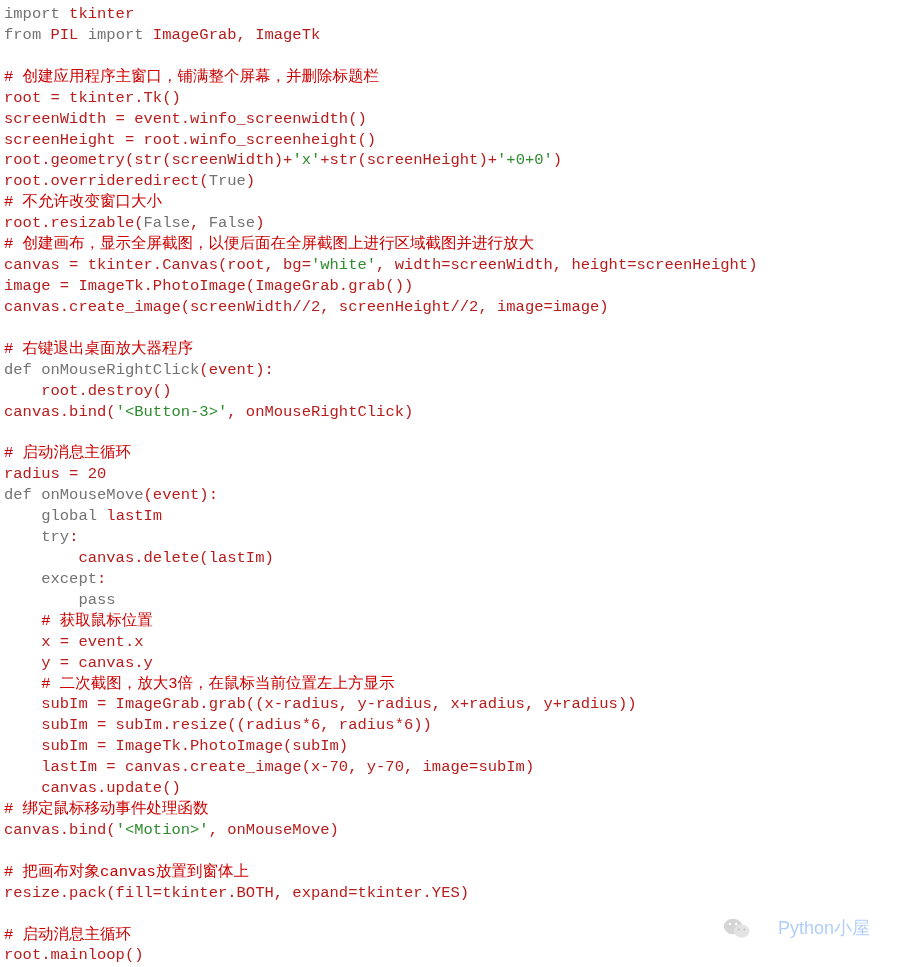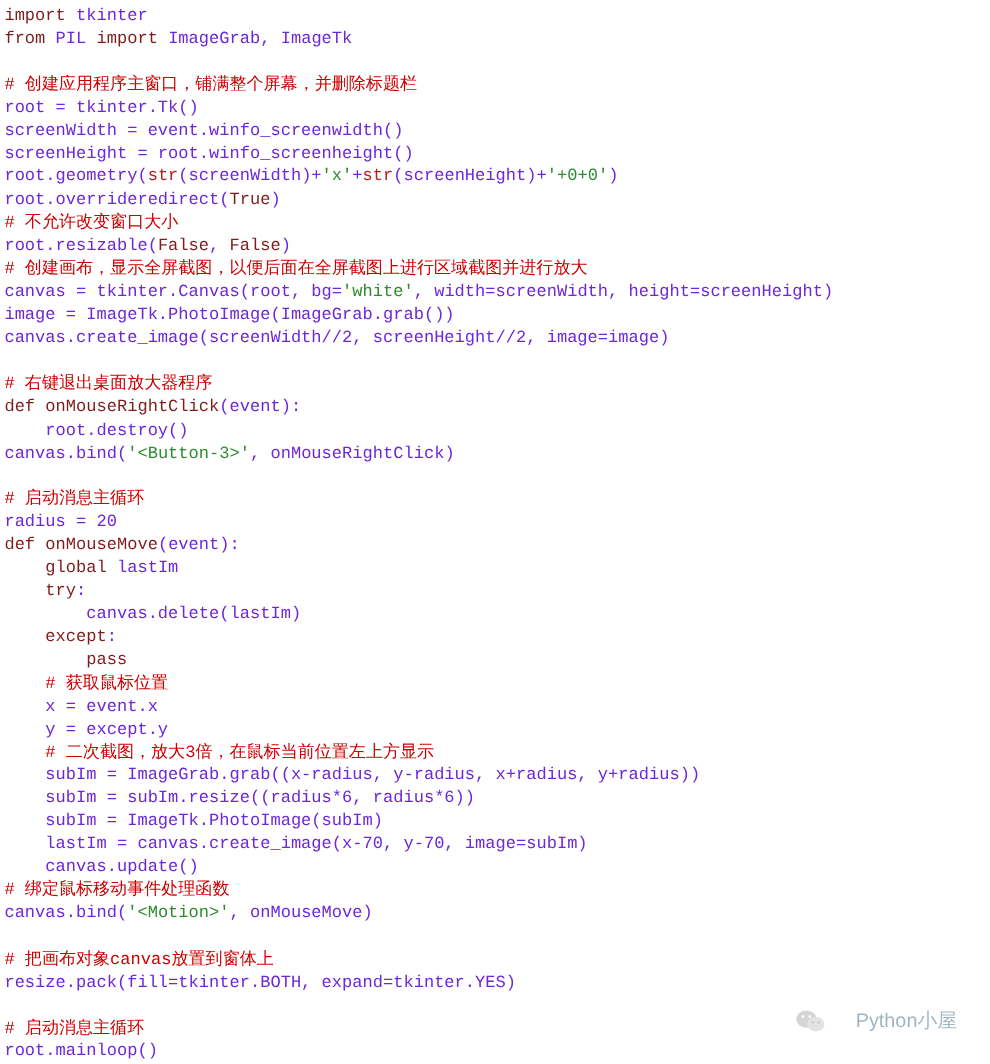--- a/index.html
+++ b/index.html
@@ -11,35 +11,35 @@
     line-height: 1.35;
     width: 900px;
     box-sizing: border-box;
     position: relative;
   }
   pre {
     margin: 0;
     white-space: pre;
     font-family: inherit;
   }
-  .c-kw    { color: #7f1d1d; font-family: Liberation Mono, monospace; }        
+  .c-kw    { color: #737373; font-family: Liberation Mono, monospace; }        
   .c-cmt   { color: #cc0000; text-align: right; }        
   .c-str   { color: #2e8b2e; }      
-  .c-plain { color: #6d28d9; }
+  .c-plain { color: #b91c1c; }
   .c-purple{ color: #b91c1c; }
   .watermark {
     position: absolute;
     bottom: 30px;
     right: 30px;
     opacity: 0.4;
     display: flex;
     align-items: flex-start;
     gap: 27px;
     font-family: Arial, sans-serif;
-    color: #0c4a6e;
+    color: #3b82f6;
     font-size: 18px;
     font-weight: 500;
   }
   .watermark-icon {
     width: 28px;
     height: 24px;
     position: relative;
   }
   .watermark-icon svg { width: 28px; height: 24px; }
 </style>
@@ -70,21 +70,21 @@
 <span><span class="c-cmt"># 启动消息主循环</span></span>
 <span><span class="c-plain">radius = 20</span></span>
 <span><span class="c-kw">def </span><span class="c-kw">onMouseMove</span><span class="c-plain">(event):</span></span>
 <span><span class="c-plain">    </span><span class="c-kw">global</span><span class="c-plain"> lastIm</span></span>
 <span><span class="c-plain">    </span><span class="c-kw">try</span><span class="c-plain">:</span></span>
 <span><span class="c-plain">        canvas.delete(lastIm)</span></span>
 <span><span class="c-plain">    </span><span class="c-kw">except</span><span class="c-plain">:</span></span>
 <span><span class="c-plain">        </span><span class="c-kw">pass</span></span>
 <span><span class="c-plain">    </span><span class="c-cmt"># 获取鼠标位置</span></span>
 <span><span class="c-plain">    x = event.x</span></span>
-<span><span class="c-plain">    y = except.y</span></span>
+<span><span class="c-plain">    y = canvas.y</span></span>
 <span><span class="c-plain">    </span><span class="c-cmt"># 二次截图，放大3倍，在鼠标当前位置左上方显示</span></span>
 <span><span class="c-plain">    subIm = ImageGrab.grab((x-radius, y-radius, x+radius, y+radius))</span></span>
 <span><span class="c-plain">    subIm = subIm.resize((radius*6, radius*6))</span></span>
 <span><span class="c-plain">    subIm = ImageTk.PhotoImage(subIm)</span></span>
 <span><span class="c-plain">    lastIm = canvas.create_image(x-70, y-70, image=subIm)</span></span>
 <span><span class="c-plain">    canvas.update()</span></span>
 <span><span class="c-cmt"># 绑定鼠标移动事件处理函数</span></span>
 <span><span class="c-plain">canvas.bind(</span><span class="c-str">'&lt;Motion&gt;'</span><span class="c-plain">, onMouseMove)</span></span>
 <span><span class="c-plain"></span></span>
 <span><span class="c-cmt"># 把画布对象canvas放置到窗体上</span></span>

